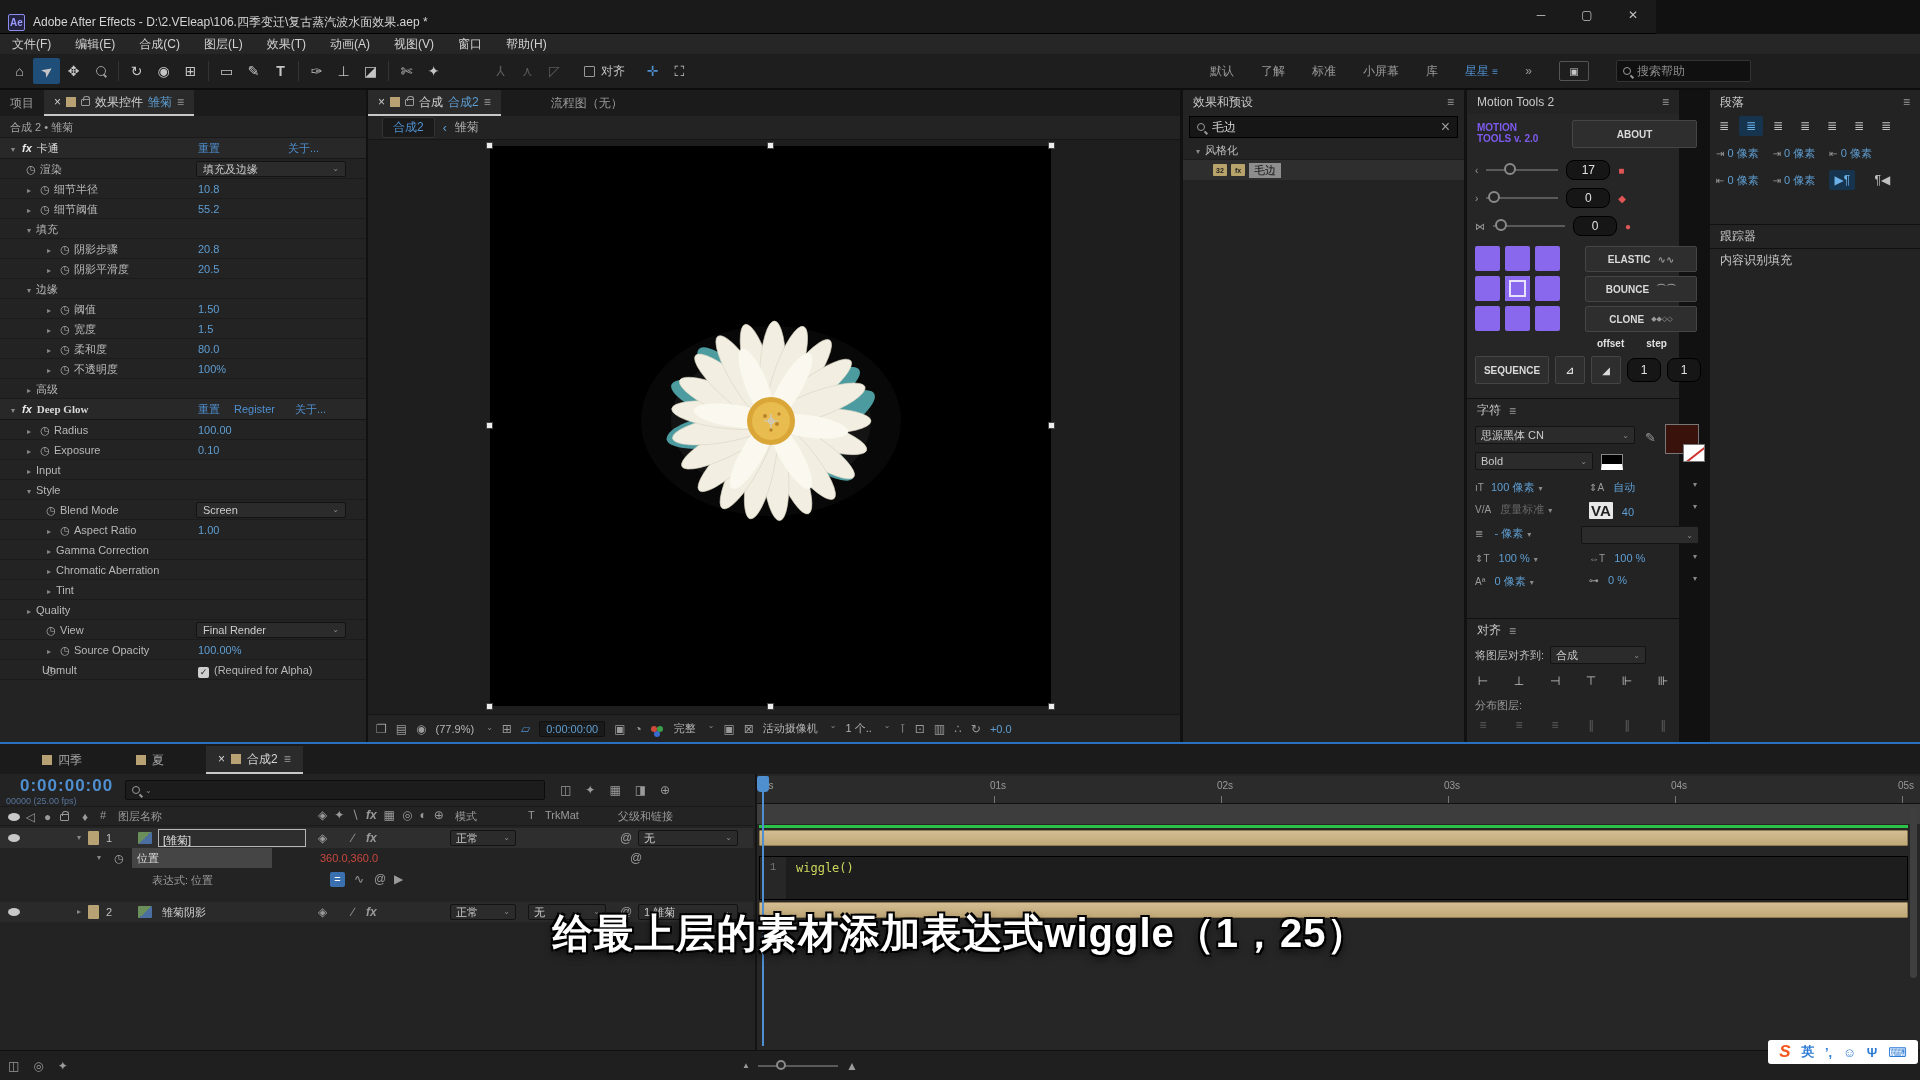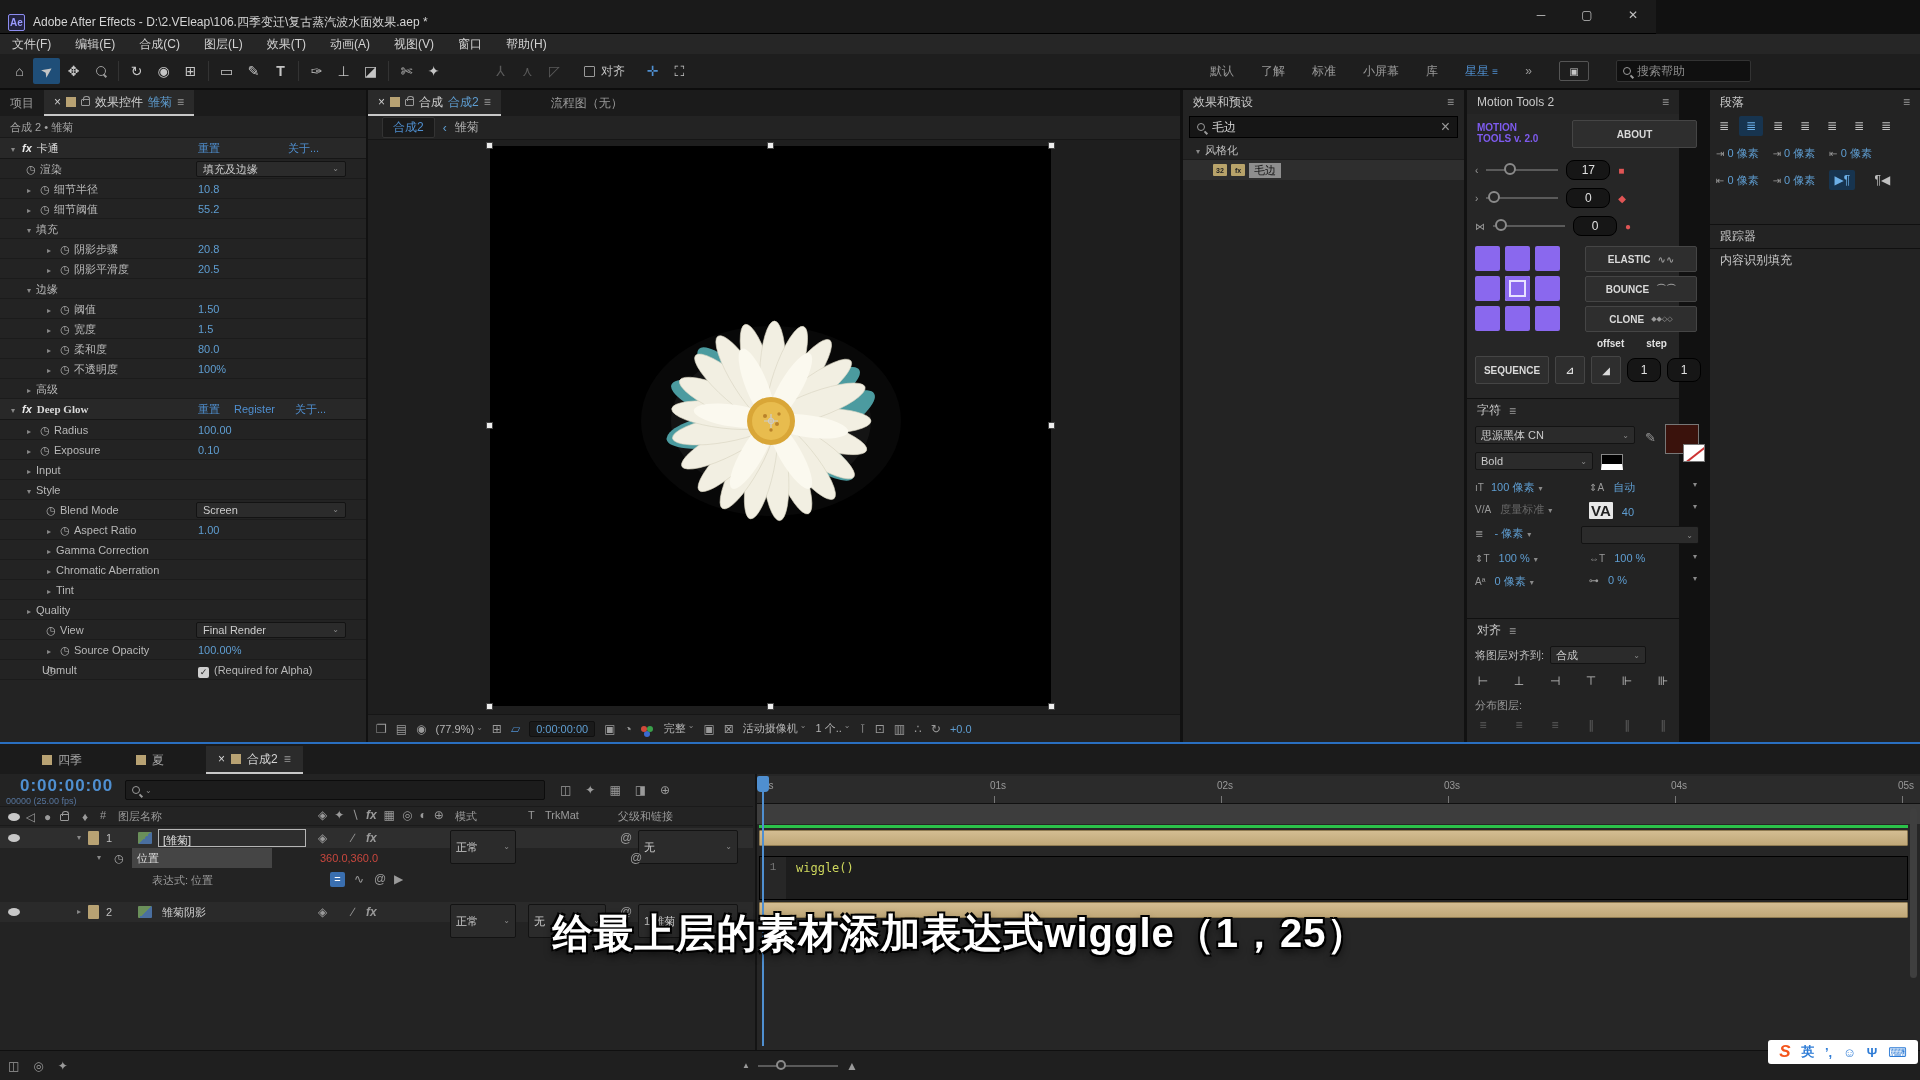--- a/index.html
+++ b/index.html
@@ -41,21 +41,21 @@
 .ecdd{position:absolute;left:196px;top:2px;width:150px;height:16px;background:#2b2b2b;border:1px solid #131313;border-radius:2px;color:#ccc;font-size:11px;padding:0 6px;display:flex;justify-content:space-between;align-items:center}
 .fxrow{position:relative;height:21px;line-height:21px;background:#282828;font-size:11px;color:#d8d8d8;box-shadow:inset 0 -1px 0 #161616}
 .fxbadge{font-style:italic;font-weight:bold;color:#e8e8e8;margin:0 5px 0 2px;font-size:11px}
 .lnk{color:#4f8fd0}
 .cbx{display:inline-block;width:11px;height:11px;background:#cfcfcf;border-radius:2px;color:#222;font-size:9px;line-height:11px;text-align:center;vertical-align:-1px;margin-right:5px}
 
 #canvas{position:absolute;left:122px;top:6px;width:561px;height:560px;background:#000}
 .handle{position:absolute;width:7px;height:7px;background:#eee;border:1px solid #444}
 #comp-bottom{position:absolute;left:0;bottom:0;width:100%;height:28px;background:#232323;border-top:1px solid #161616;display:flex;align-items:center;gap:9px;padding:0 8px;font-size:11px;color:#b5b5b5;white-space:nowrap}
 .cbox{background:#1a1a1a;border:1px solid #101010;padding:1px 6px;border-radius:2px}
-.ddtxt{display:flex;align-items:flex-start;gap:2px}
+.ddtxt{display:flex;align-items:flex-start;gap:12px}
 .chev{color:#8a8a8a;font-size:8px}
 .rgbdots{width:6px;height:6px;border-radius:50%;background:#d04a3a;box-shadow:6px 0 0 #3aa04a,3px 5px 0 #3a6ad0;display:inline-block;margin-right:8px}
 
 .sechdr{height:24px;display:flex;align-items:center;justify-content:space-between;padding:0 10px;font-size:12px;color:#c9c9c9;background:#232323;border-top:1px solid #101010}
 .mtbtn{border:1px solid #454545;background:#2e2e2e;color:#dadada;font-size:10px;font-weight:bold;display:flex;align-items:center;justify-content:center;gap:7px;border-radius:2px}
 .mtval{background:#161616;border:1px solid #000;color:#e0e0e0;display:flex;align-items:center;justify-content:center;font-size:12px;border-radius:8px}
 .gridsq{width:25px;height:25px;background:#8a68ee;border-radius:2px}
 .sldtrack{position:relative;width:72px;height:2px;background:#5a5a5a}
 .sldthumb{position:absolute;top:-6px;width:12px;height:12px;border:2px solid #8a8a8a;border-radius:50%;background:#262626}
 .redkey{color:#e05555;font-size:10px}
@@ -68,21 +68,21 @@
 .pbtn.active{background:#17344f;color:#6cb0e8;border-radius:2px}
 
 #timeline{position:absolute;left:0;top:742px;width:1920px;height:338px;background:#232323;border-top:2px solid #2a6fc0}
 .tltab{display:inline-flex;align-items:center;gap:6px;padding:0 12px;height:28px;font-size:12px;color:#a5a5a5}
 .tltab.active{background:#2b2b2b;color:#d5d5d5;border-bottom:2px solid #c8c8c8}
 .tlcolhdr{position:absolute;left:0;top:62px;width:753px;height:20px;background:#232323;border-top:1px solid #1a1a1a;border-bottom:1px solid #1a1a1a;font-size:11px;color:#9a9a9a}
 .lrow{position:absolute;left:0;width:753px;height:20px;font-size:11px;color:#c0c0c0;line-height:20px;white-space:nowrap}
 .eye{width:12px;height:8px;background:#c8c8c8;border-radius:50%;display:inline-block}
 .lchip{width:11px;height:14px;background:#b8a273;display:inline-block;border-radius:1px}
 .lthumb{width:14px;height:12px;display:inline-block;background:linear-gradient(135deg,#6a8f5a 0 50%,#4a6fa0 50% 100%);border-radius:1px}
-.tdd{background:#2b2b2b;border:1px solid #131313;border-radius:2px;height:34px;display:inline-flex;align-items:center;justify-content:space-between;padding:0 5px;color:#ccc;vertical-align:middle}
+.tdd{background:#2b2b2b;border:1px solid #131313;border-radius:2px;height:16px;display:inline-flex;align-items:center;justify-content:space-between;padding:0 5px;color:#ccc;vertical-align:middle}
 .tanbar{position:absolute;height:16px;background:linear-gradient(#d3bd92,#c0a878);border:1px solid #8f7b52;border-radius:1px}
 
 #subtitle{position:absolute;left:0;top:906px;width:1920px;text-align:center;font-size:40px;font-weight:bold;color:#fff;letter-spacing:1px;text-shadow:-2px -2px 0 #000,2px -2px 0 #000,-2px 2px 0 #000,2px 2px 0 #000,0 4px 8px rgba(0,0,0,.85)}
 
 #ime{position:absolute;left:1768px;top:1040px;width:150px;height:24px;background:#fff;border-radius:3px;display:flex;align-items:center;justify-content:space-around;padding:0 6px}
 #ime span{color:#2e7cd6;font-size:13px;font-weight:bold}
 #ime .slogo{color:#f4561d;font-size:17px;font-weight:bold;font-style:italic}
 </style>
 </head>
 <body>

